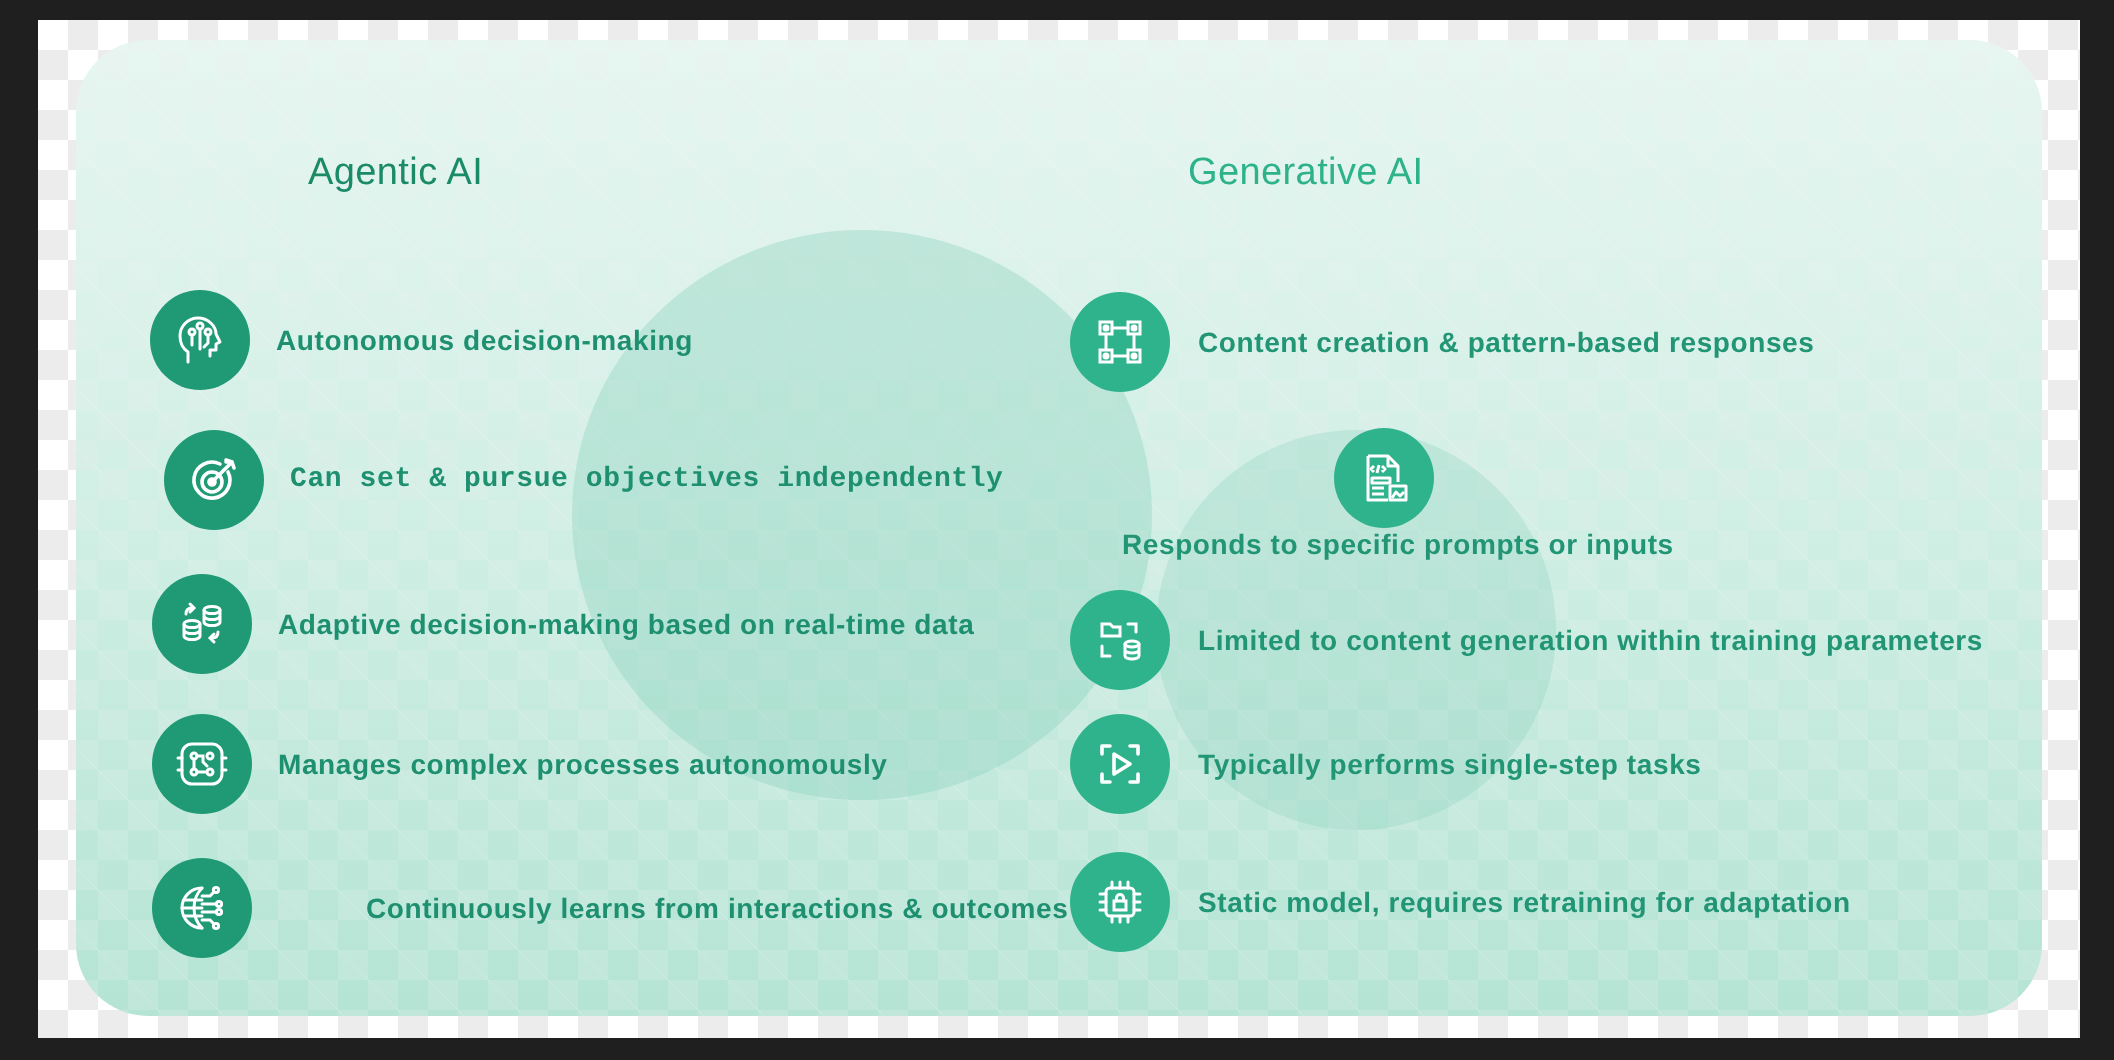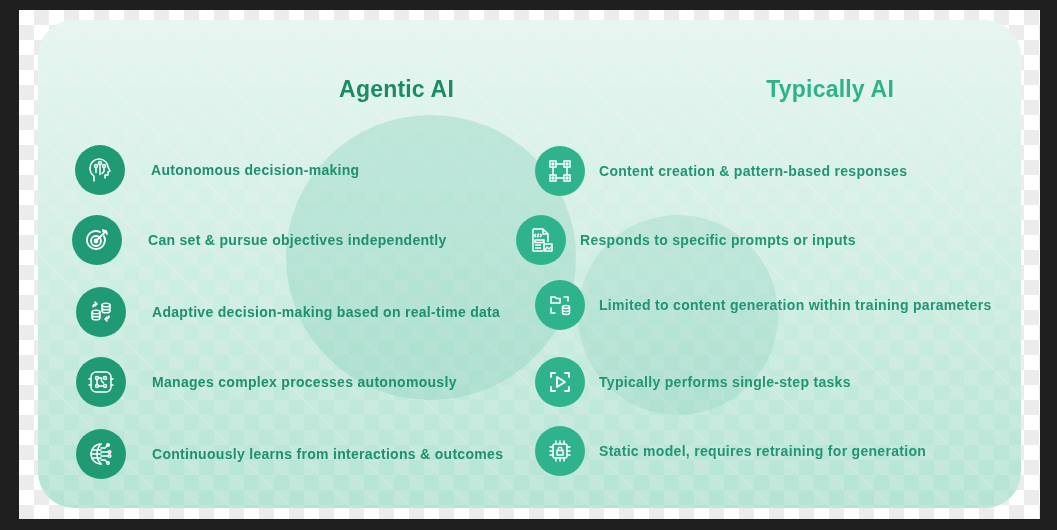--- a/index.html
+++ b/index.html
@@ -38,67 +38,67 @@
   }
   .blob-left {
     left: 248px; top: 95px; width: 290px; height: 285px;
     background: rgba(140, 210, 188, 0.38);
   }
   .blob-right {
     left: 540px; top: 195px; width: 200px; height: 200px;
     background: rgba(140, 210, 188, 0.30);
   }
   .col-title {
-    position: absolute; top: 56px; font-weight: bold; font-size: 23px;
-    letter-spacing: 0.2px; text-align: right; width: 300px;
+    position: absolute; top: 56px; font-weight: normal; font-size: 19px;
+    letter-spacing: 0.2px; text-align: left; width: 300px;
   }
   .title-agentic { left: 116px; color: #1a8a67; }
   .title-generative { left: 556px; color: #2db28a; }
 
   .item {
     position: absolute; display: flex; align-items: center; height: 52px;
   }
   .icon-circle {
     width: 50px; height: 50px; border-radius: 50%;
     display: flex; align-items: center; justify-content: center; flex: 0 0 50px;
   }
   .icon-circle svg { width: 30px; height: 30px; }
   .agentic .icon-circle { background: #1f9a74; }
   .generative .icon-circle { background: #2fb38c; }
   .item-label {
-    margin-left: 26px; font-size: 14px; font-weight: bold; color: #1e9070;
+    margin-left: 13px; font-size: 14px; font-weight: bold; color: #1e9070;
     letter-spacing: 0.3px; white-space: nowrap;
   }
   .generative .item-label { margin-left: 14px; color: #219574; }
 </style>
 </head>
 <body>
 
 <div class="canvas">
   <div class="card">
     <div class="blob blob-left"></div>
     <div class="blob blob-right"></div>
 
     <div class="col-title title-agentic">Agentic AI</div>
-    <div class="col-title title-generative">Typically AI</div>
+    <div class="col-title title-generative">Generative AI</div>
 
     <div class="item agentic" style="left:37px; top:124px;">
       <div class="icon-circle">
         <svg viewBox="0 0 30 30" fill="none" stroke="#fff" stroke-width="1.5" stroke-linecap="round" stroke-linejoin="round">
           <path d="M9 26v-5c-3-2-4-5-4-8 0-5 4-9 9-9s9 4 9 8l2 4-2 1v3h-3v3"></path>
           <circle cx="11" cy="11" r="1.5"></circle>
             <circle cx="15" cy="8" r="1.5"></circle>
             <circle cx="19" cy="11" r="1.5"></circle>
           <path d="M11 12.5v5M15 9.5v10M19 12.5v4l-2 2"></path>
         </svg>
       </div>
       <span class="item-label">Autonomous decision-making</span>
     </div>
 
-    <div class="item agentic" style="left:34px; top:194px;">
+    <div class="item agentic" style="left:44px; top:194px;font-family:Liberation Mono, monospace;">
       <div class="icon-circle">
         <svg viewBox="0 0 30 30" fill="none" stroke="#fff" stroke-width="1.8" stroke-linecap="round">
           <path d="M22 11a9 9 0 1 1-4-4"></path>
           <circle cx="14" cy="16" r="5"></circle>
           <circle cx="14" cy="16" r="1.5" fill="#fff"></circle>
           <path d="M14 16l10-10M21 5l3 1 1 3M24 6l-3 0"></path>
         </svg>
       </div>
       <span class="item-label">Can set &amp; pursue objectives independently</span>
     </div>
@@ -123,21 +123,21 @@
           <circle cx="11" cy="11" r="1.5"></circle>
             <circle cx="19" cy="11" r="1.5"></circle>
             <circle cx="11" cy="19" r="1.5"></circle>
             <circle cx="19" cy="19" r="1.5"></circle>
           <path d="M12.5 11l3 0 0 3 2 2M11 12.5v5M17.5 19h-5M3 12h2M3 18h2M25 12h2M25 18h2"></path>
         </svg>
       </div>
       <span class="item-label">Manages complex processes autonomously</span>
     </div>
 
-    <div class="item agentic" style="left:38px; top:408px;">
+    <div class="item agentic" style="left:38px; top:408px;gap:44px;">
       <div class="icon-circle">
         <svg viewBox="0 0 30 30" fill="none" stroke="#fff" stroke-width="1.5" stroke-linecap="round">
           <path d="M15 5a10 10 0 0 0 0 20"></path>
           <path d="M15 5c-3 3-4 6-4 10s1 7 4 10M6 11h9M5 15h10M6 19h9"></path>
           <path d="M15 9h4l2-2M15 13h7M15 17h7M15 21h4l2 2"></path>
           <circle cx="22" cy="6" r="1.3"></circle>
             <circle cx="23.5" cy="13" r="1.3"></circle>
             <circle cx="23.5" cy="17" r="1.3"></circle>
             <circle cx="22" cy="24" r="1.3"></circle>
         </svg>
@@ -155,36 +155,36 @@
           <path d="M11 8h8M11 22h8M8 11v8M22 11v8"></path>
           <circle cx="8" cy="8" r="1" fill="#fff"></circle>
             <circle cx="22" cy="8" r="1" fill="#fff"></circle>
           <circle cx="8" cy="22" r="1" fill="#fff"></circle>
             <circle cx="22" cy="22" r="1" fill="#fff"></circle>
         </svg>
       </div>
       <span class="item-label">Content creation &amp; pattern-based responses</span>
     </div>
 
-    <div class="item generative" style="left:478px; top:194px;">
+    <div class="item generative" style="left:509px; top:194px;flex-direction:column;">
       <div class="icon-circle">
         <svg viewBox="0 0 30 30" fill="none" stroke="#fff" stroke-width="1.5" stroke-linejoin="round">
           <path d="M7 4h10l5 5v8M7 4v22h10"></path>
           <path d="M17 4v5h5"></path>
           <path d="M10 9l-1.5 1.5L10 12M14 9l1.5 1.5L14 12M12.5 8.5l-1 4"></path>
           <rect x="9" y="15" width="9" height="2.5"></rect>
             <path d="M9 20h6M9 23h6"></path>
           <rect x="18" y="19" width="8" height="7"></rect>
             <path d="M19 25l2-3 2 2 2-2"></path>
         </svg>
       </div>
       <span class="item-label">Responds to specific prompts or inputs</span>
     </div>
 
-    <div class="item generative" style="left:497px; top:259px;">
+    <div class="item generative" style="left:497px; top:274px;">
       <div class="icon-circle">
         <svg viewBox="0 0 30 30" fill="none" stroke="#fff" stroke-width="1.5" stroke-linecap="round">
           <path d="M6 13V7h4l1.5 1.5H15V13z"></path>
           <path d="M19 7h4v4M6 18v5h4"></path>
           <ellipse cx="21" cy="17" rx="3.5" ry="1.5"></ellipse>
           <path d="M17.5 17v6c0 .8 1.5 1.5 3.5 1.5s3.5-.7 3.5-1.5v-6M17.5 20c0 .8 1.5 1.5 3.5 1.5s3.5-.7 3.5-1.5"></path>
         </svg>
       </div>
       <span class="item-label">Limited to content generation within training parameters</span>
     </div>
@@ -201,16 +201,16 @@
 
     <div class="item generative" style="left:497px; top:405px;">
       <div class="icon-circle">
         <svg viewBox="0 0 30 30" fill="none" stroke="#fff" stroke-width="1.5" stroke-linecap="round">
           <rect x="8" y="8" width="14" height="14" rx="2"></rect>
           <path d="M11 5v3M15 5v3M19 5v3M11 22v3M15 22v3M19 22v3M5 11h3M5 15h3M5 19h3M22 11h3M22 15h3M22 19h3"></path>
           <rect x="12" y="14.5" width="6" height="4.5"></rect>
           <path d="M13.2 14.5v-1.5a1.8 1.8 0 0 1 3.6 0v1.5"></path>
         </svg>
       </div>
-      <span class="item-label">Static model, requires retraining for generation</span>
+      <span class="item-label">Static model, requires retraining for adaptation</span>
     </div>
   </div>
 </div>
 
 </body></html>

